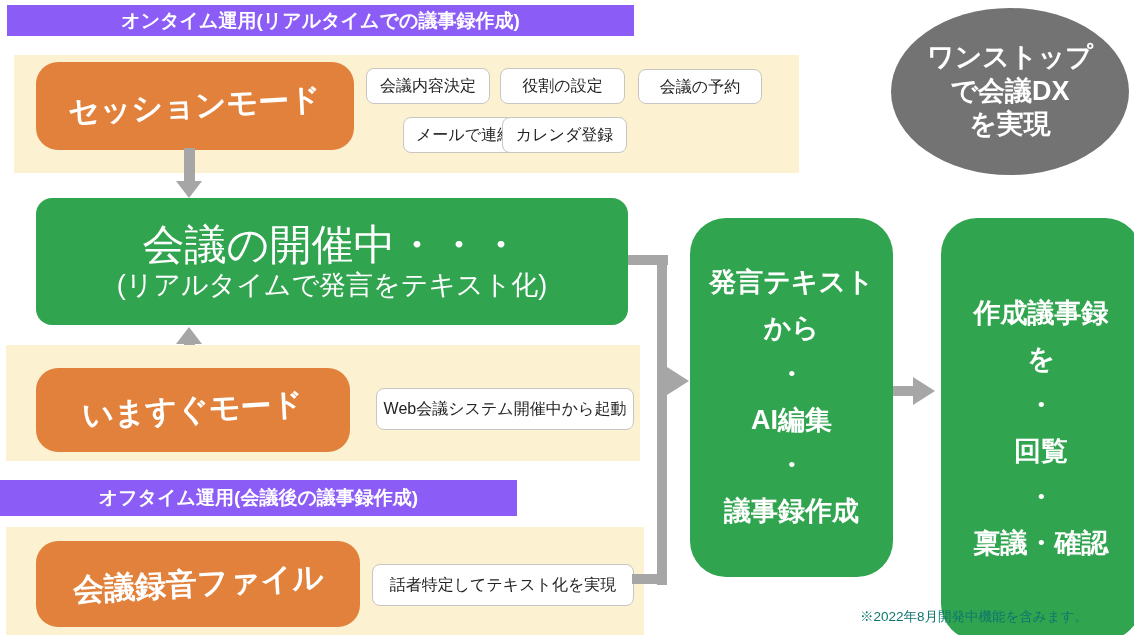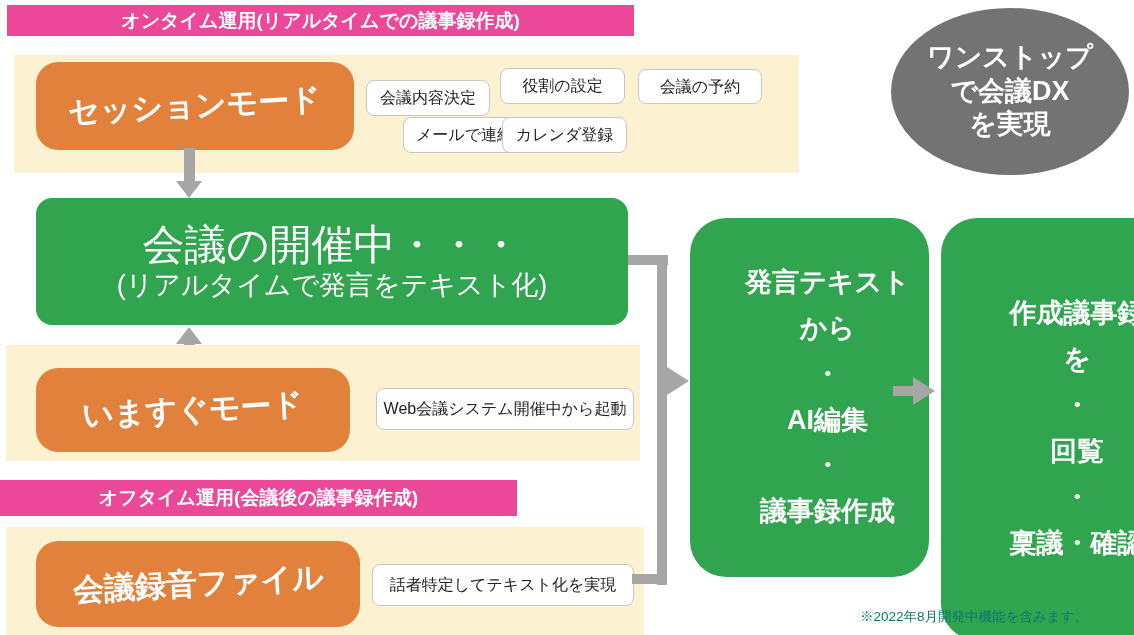--- a/index.html
+++ b/index.html
@@ -2,21 +2,21 @@
 <html><head>
 <meta charset="utf-8">
 <style>
   html,body{margin:0;padding:0;background:#fff;}
   #canvas{
     position:relative;width:1134px;height:635px;background:#ffffff;overflow:hidden;
     font-family:"Liberation Sans",sans-serif;
   }
   .abs{position:absolute;}
   .banner{
-    background:#ec4899;color:#fff;font-weight:bold;font-size:19px;
+    background:#8b5cf6;color:#fff;font-weight:bold;font-size:19px;
     display:flex;align-items:center;justify-content:center;text-align:center;
   }
   .cream{background:#FCF1D1;}
   .orange-box{
     background:#E2813C;border-radius:22px;color:#fff;font-weight:bold;
     display:flex;align-items:center;justify-content:center;text-align:center;
   }
   .orange-box .tilt{transform:rotate(-3deg);}
   .chip{
     background:#ffffff;border:1px solid #C8C6C0;border-radius:8px;color:#222;
@@ -24,21 +24,21 @@
     font-size:16px;line-height:1.1;
   }
   .green-main{
     background:#31A44F;border-radius:16px;color:#fff;font-weight:normal;
     display:flex;flex-direction:column;align-items:center;justify-content:center;text-align:center;
   }
   .green-main .title{font-size:42px;line-height:1.15;}
   .green-main .sub{font-size:27px;line-height:1.2;}
   .green-col{
     background:#31A44F;border-radius:36px;color:#fff;font-weight:bold;font-size:27px;line-height:1.7;
-    display:flex;align-items:center;justify-content:center;text-align:center;white-space:pre-line;padding-left:36px;
+    display:flex;align-items:center;justify-content:center;text-align:center;white-space:pre-line;
   }
   .badge{
     background:#737373;border-radius:50%;color:#fff;font-weight:bold;font-size:27px;line-height:1.25;
     display:flex;align-items:center;justify-content:center;text-align:center;white-space:pre-line;
   }
   .gray{background:#A6A6A6;}
   .head-down{width:0;height:0;border-left:13px solid transparent;border-right:13px solid transparent;border-top:17px solid #A6A6A6;}
   .head-up{width:0;height:0;border-left:13px solid transparent;border-right:13px solid transparent;border-bottom:17px solid #A6A6A6;}
   .head-right{width:0;height:0;border-top:14px solid transparent;border-bottom:14px solid transparent;border-left:22px solid #A6A6A6;}
   .footnote{font-size:13.5px;color:#0f766e;}
@@ -51,21 +51,21 @@
   <div class="abs banner" style="left:7px;top:5px;width:627px;height:31px;">オンタイム運用(リアルタイムでの議事録作成)</div>
 
   <div class="abs badge" style="left:891px;top:8px;width:238px;height:167px;">ワンストップ
 で会議DX
 を実現</div>
 
   <div class="abs cream" style="left:14px;top:55px;width:785px;height:118px;"></div>
   <div class="abs orange-box" style="left:36px;top:62px;width:318px;height:88px;font-size:31px;">
     <span class="tilt">セッションモード</span>
   </div>
-  <div class="abs chip" style="left:366px;top:80px;width:122px;height:34px;">会議内容決定</div>
+  <div class="abs chip" style="left:366px;top:68px;width:122px;height:34px;">会議内容決定</div>
   <div class="abs chip" style="left:500px;top:68px;width:123px;height:34px;">役割の設定</div>
   <div class="abs chip" style="left:638px;top:69px;width:122px;height:33px;">会議の予約</div>
   <div class="abs chip" style="left:366px;top:117px;width:121px;height:34px;margin-left:37px;">メールで連絡</div>
   <div class="abs chip" style="left:502px;top:117px;width:123px;height:34px;">カレンダ登録</div>
 
   <div class="abs gray" style="left:184px;top:148px;width:11px;height:34px;"></div>
   <div class="abs head-down" style="left:176px;top:181px;"></div>
 
   <div class="abs green-main" style="left:36px;top:198px;width:592px;height:127px;">
     <div class="title">会議の開催中・・・</div>

